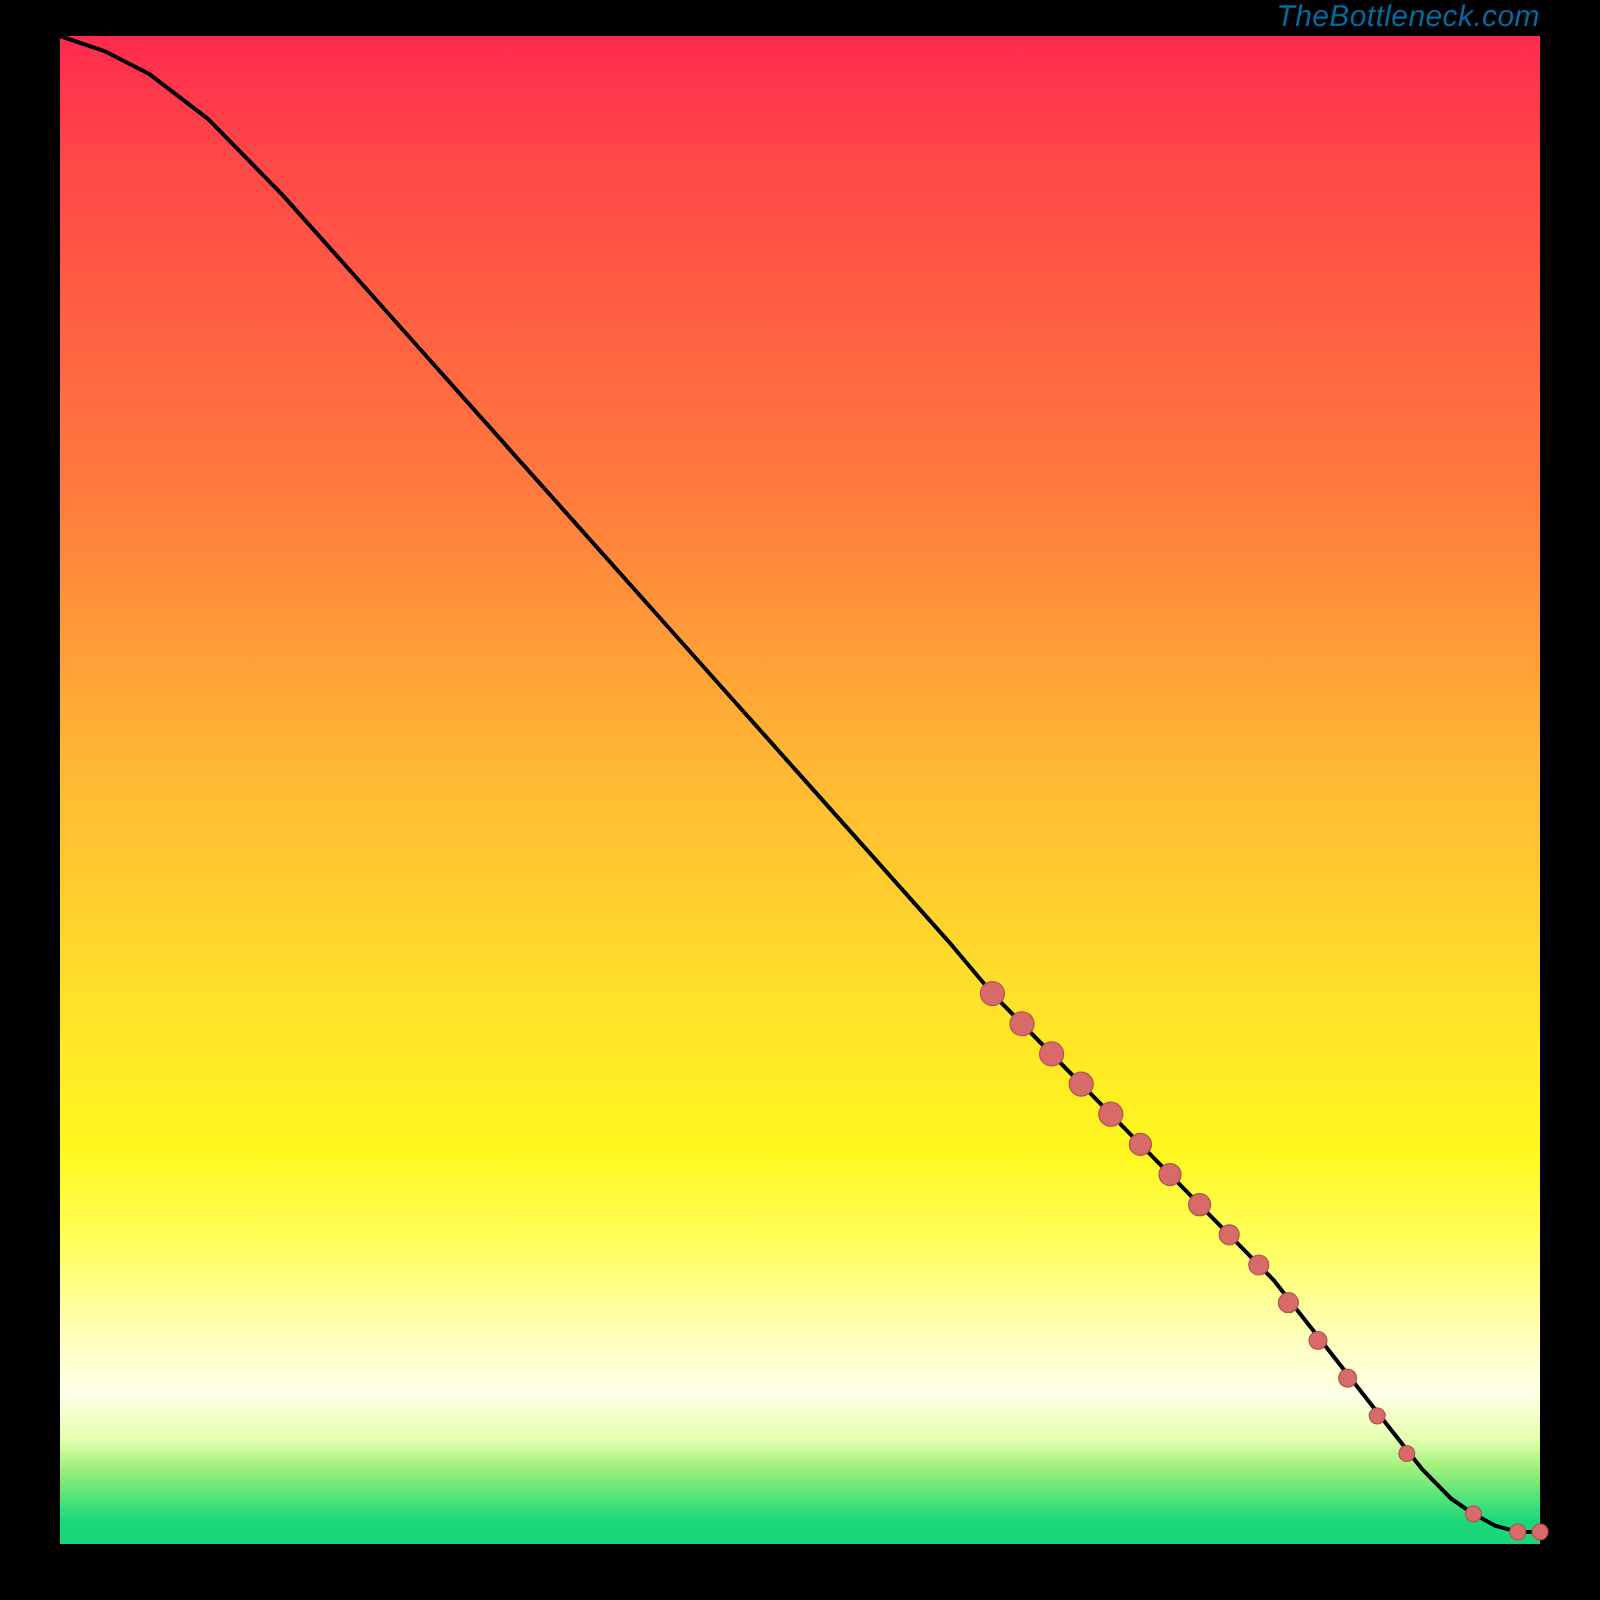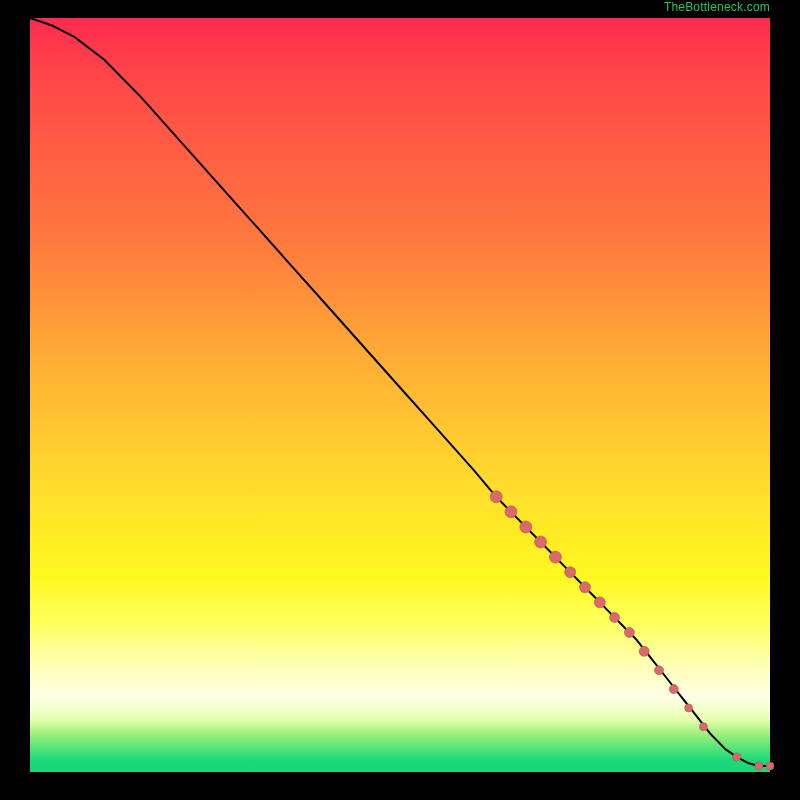--- a/index.html
+++ b/index.html
@@ -39,25 +39,26 @@
       #9cf07a 95%,
       #4fe37a 97%,
       #1bd87a 98.5%,
       #18d67a 100%
     );
   }
   .watermark {
     position: absolute;
     top: 0px;
     right: 30px;
-    color: #22c55e;
-    font-size: 12px;
+    color: #0369a1;
+    font-size: 15px;
     font-weight: 400;
     letter-spacing: 0.2px;
     user-select: none;
+    font-style: italic;
   }
   svg.curve {
     position: absolute;
     left: 0;
     top: 0;
     width: 100%;
     height: 100%;
     overflow: visible;
   }
   .curve-path {

